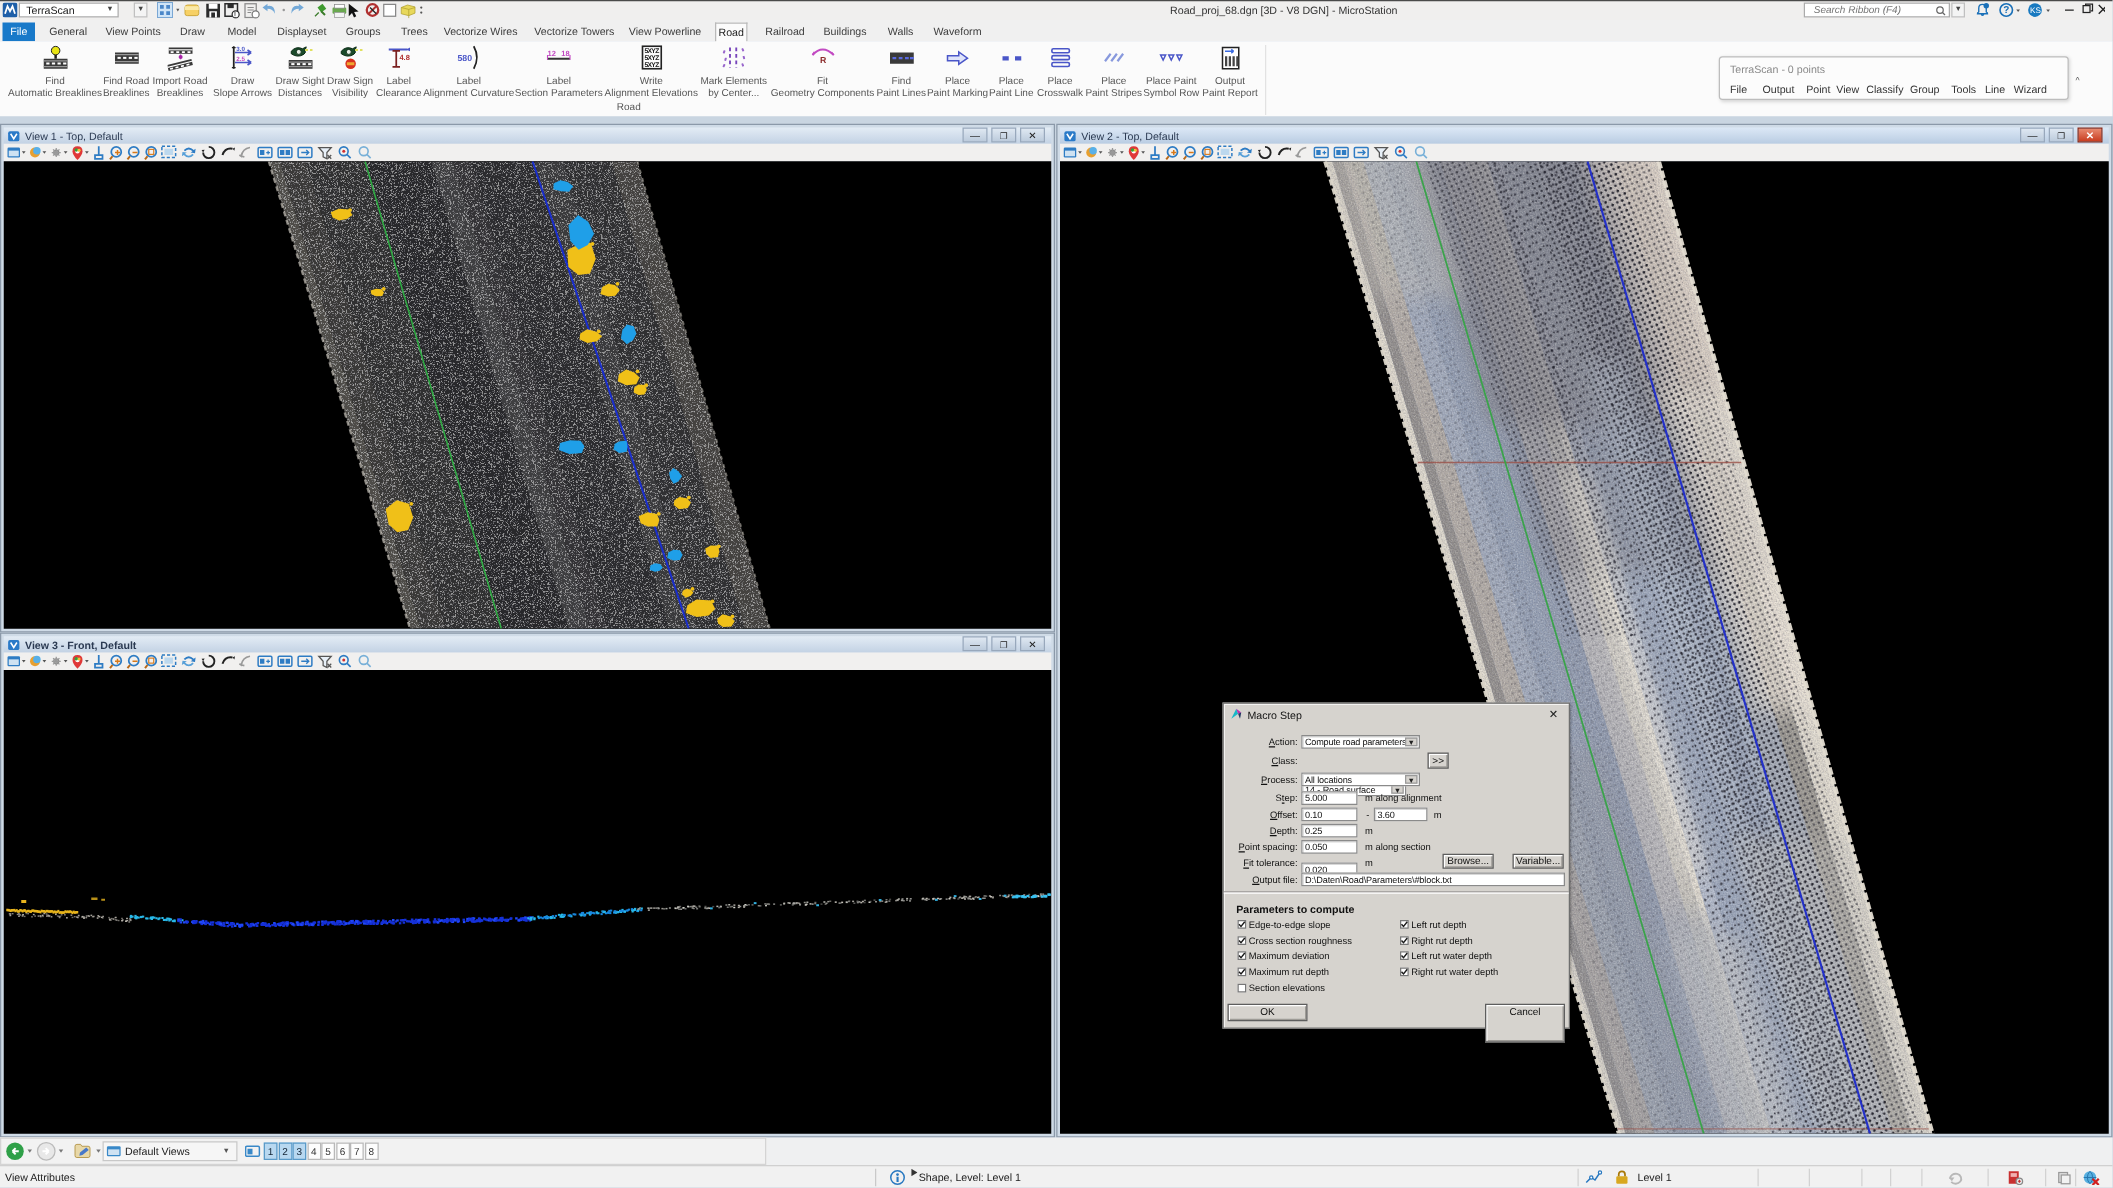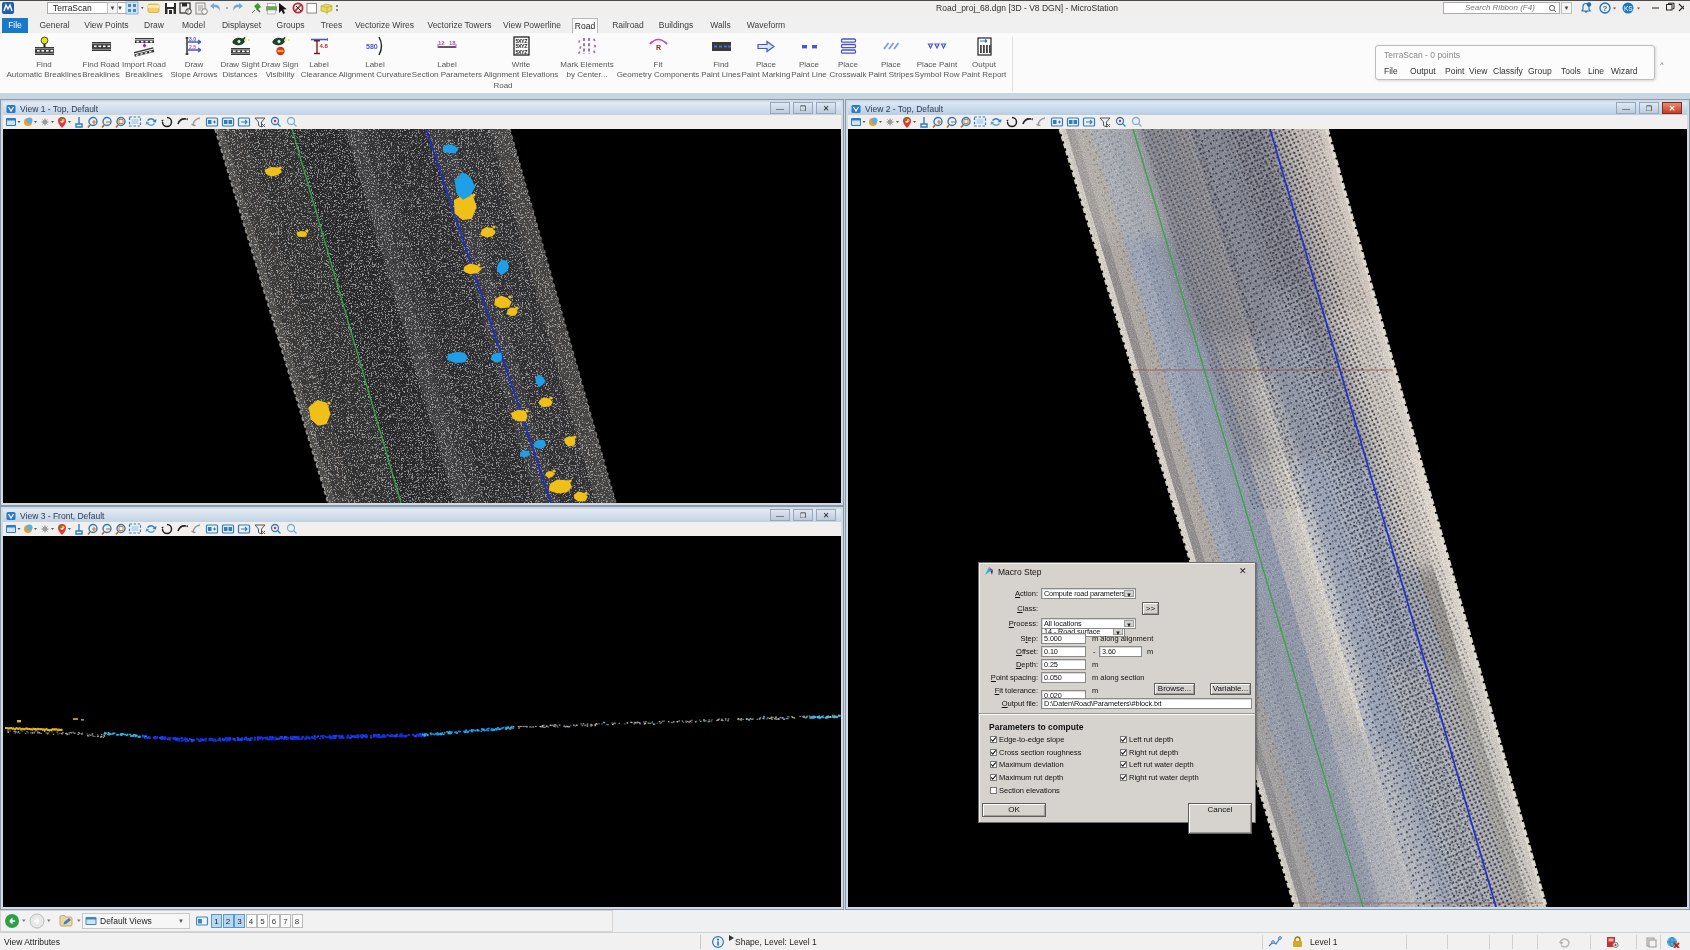--- a/index.html
+++ b/index.html
@@ -26,21 +26,21 @@
 .cb{position:absolute;width:7px;height:7px;background:#fff;border:1px solid #777;font-size:8px;line-height:7px;text-align:center;color:#111;}
 .cblab{position:absolute;font-size:7.5px;color:#111;}
 .combo .car{position:absolute;right:1px;top:1px;bottom:1px;width:10px;background:#d6d3ce;border:1px solid #9a9a9a;font-size:6px;text-align:center;line-height:9px;color:#222;}
 </style></head><body>
 <div class="abs" style="left:0;top:0;width:1690px;height:1px;background:#4a4a4a;z-index:50;"></div>
 <div class="abs" id="titlebar">
     <svg class="abs" style="left:2px;top:2px" width="12" height="12">
       <rect width="12" height="12" rx="2" fill="#1e5fa8"></rect>
       <path d="M2 9 L4 3 L6 7 L8 3 L10 9" stroke="#fff" stroke-width="1.4" fill="none"></path>
     </svg>
-    <div class="abs" style="left:15px;top:2px;width:80px;height:12px;background:#fff;border:1px solid #ababab;font-size:8.5px;line-height:10px;padding-left:5px;color:#222;margin-left:32px;">TerraScan<span style="position:absolute;right:3px;top:0;color:#444;font-size:6px;">▼</span></div>
+    <div class="abs" style="left:15px;top:2px;width:80px;height:12px;background:#fff;border:1px solid #ababab;font-size:8.5px;line-height:10px;padding-left:5px;color:#222;">TerraScan<span style="position:absolute;right:3px;top:0;color:#444;font-size:6px;">▼</span></div>
     <div class="abs" style="left:107px;top:2px;width:11px;height:12px;border:1px solid #c0c0c0;background:#f4f4f4;font-size:6px;text-align:center;line-height:11px;color:#444;">▼</div>
     <svg class="abs" style="left:125px;top:1px" width="225" height="14" viewBox="0 0 225 14">
       <rect x="1" y="1" width="12" height="12" fill="#cfe4f7" stroke="#7aa7d4" stroke-width="0.8"></rect>
       <path d="M3 3h3v3h-3zM8 3h3v3h-3zM3 8h3v3h-3zM8 8h3v3h-3z" fill="#4a86c8"></path>
       <path d="M16 6 l2.5 0 -1.25 2.2z" fill="#555"></path>
       <path d="M23 5 q0-2 2-2 l7 0 q2 0 2 2 l0 5 q0 1.5 -2 1.5 l-7 0 q-2 0 -2-1.5z" fill="#f7d064" stroke="#c8a030" stroke-width="0.7"></path>
       <rect x="23" y="4" width="11" height="3" fill="#fae9a8"></rect>
       <g transform="translate(40,2)">
         <rect x="0" y="0" width="11" height="11" fill="#2b2b2b"></rect>
         <rect x="2" y="0" width="7" height="4" fill="#fff"></rect>
@@ -81,21 +81,21 @@
       </g>
       <rect x="182" y="2.5" width="9.5" height="9.5" fill="#fff" stroke="#888" stroke-width="1"></rect>
       <g transform="translate(196,3)">
         <path d="M0 2 l5-2 6 1.5 0 5 -5 2 -6-1.5z" fill="#e8d85a" stroke="#b0a030" stroke-width="0.6"></path>
         <path d="M0 2 l6 1.5 5-1.5 M6 3.5 l0 7" stroke="#b0a030" stroke-width="0.6" fill="none"></path>
       </g>
       <circle cx="212" cy="5" r="0.9" fill="#555"></circle>
       <circle cx="212" cy="9" r="0.9" fill="#555"></circle>
     </svg>
     <div class="abs" style="left:708px;top:3px;width:410px;text-align:right;font-size:8.5px;color:#333;">Road_proj_68.dgn [3D - V8 DGN] - MicroStation</div>
-    <div class="abs" style="left:1443px;top:2px;width:117px;height:12px;background:#fff;border:1px solid #ababab;font-size:8px;font-style:italic;color:#777;line-height:10px;padding-left:21px;">Search Ribbon (F4)<svg class="abs" style="right:2px;top:1px" width="9" height="9">
+    <div class="abs" style="left:1443px;top:2px;width:117px;height:12px;background:#fff;border:1px solid #ababab;font-size:8px;font-style:italic;color:#777;line-height:10px;padding-left:7px;">Search Ribbon (F4)<svg class="abs" style="right:2px;top:1px" width="9" height="9">
         <circle cx="4" cy="4" r="2.6" fill="none" stroke="#666" stroke-width="1"></circle>
         <path d="M6 6 l2 2" stroke="#666" stroke-width="1"></path>
       </svg></div>
     <div class="abs" style="left:1561px;top:2px;width:11px;height:12px;border:1px solid #c0c0c0;background:#f4f4f4;font-size:6px;text-align:center;line-height:11px;color:#444;">▼</div>
     <svg class="abs" style="left:1580px;top:2px" width="104" height="12" viewBox="0 0 104 12">
       <path d="M2 9 q0-1 1-1.5 l0-3 q0-3 3-3 3 0 3 3 l0 3 q1 0.5 1 1.5 z M5 9.5 q1 1.5 2 0" fill="none" stroke="#1a70b8" stroke-width="1.1"></path>
       <circle cx="9" cy="2.5" r="2.2" fill="#1a70b8"></circle>
       <circle cx="25" cy="6" r="5" fill="none" stroke="#1a70b8" stroke-width="1.3"></circle>
       <text x="22.6" y="8.8" font-size="8" fill="#1a70b8" font-weight="bold">?</text>
       <path d="M33 5.5 l3 0 -1.5 2z" fill="#555"></path>
@@ -506,21 +506,21 @@
         <polygon points="527.3,325.0 524.7,327.6 521.0,328.3 516.8,326.9 517.3,323.3 520.9,321.5 525.1,322.1" fill="#1f9fe8"></polygon>
       </svg>
     </div>
   </div>
 <div class="win" style="left:0px;top:506px;width:844px;height:404px;">
     <div class="wtitle" style="background:linear-gradient(#e3ecf5,#c3d2e4);">
       <svg class="abs" style="left:3px;top:1.5px" width="10" height="10">
         <rect x="0.5" y="1" width="9" height="8" rx="1.5" fill="#2a7ac8"></rect>
         <path d="M2.5 3 l2.5 4 2.5-4" stroke="#fff" stroke-width="1.2" fill="none"></path>
       </svg>
-      <div class="abs" style="left:17px;top:1.5px;color:#2b3a52;">View 3 - Front, Default</div>
+      <div class="abs" style="left:17px;top:1.5px;color:#2b3a52;font-weight:bold;">View 3 - Front, Default</div>
       <div class="wbtn" style="left:767px;background:linear-gradient(#dfe8f2,#bccbdc);border:1px solid #98a8bc;">—</div>
       <div class="wbtn" style="left:790px;background:linear-gradient(#dfe8f2,#bccbdc);border:1px solid #98a8bc;"><span style="font-size:7px;">❐</span></div>
       <div class="wbtn" style="left:813px;background:linear-gradient(#dfe8f2,#bccbdc);border:1px solid #98a8bc;">✕</div>
     </div>
     <div class="wtools"><svg width="300" height="14" viewBox="0 0 300 14">
         <g transform="translate(3,1)">
           <rect x="0" y="2" width="10" height="8" rx="1" fill="#2e7cc4"></rect>
           <rect x="1" y="4.5" width="8" height="4.5" fill="#cfe2f2"></rect>
           <path d="M11.5 5 l3 0 -1.5 2z" fill="#555"></path>
         </g>

